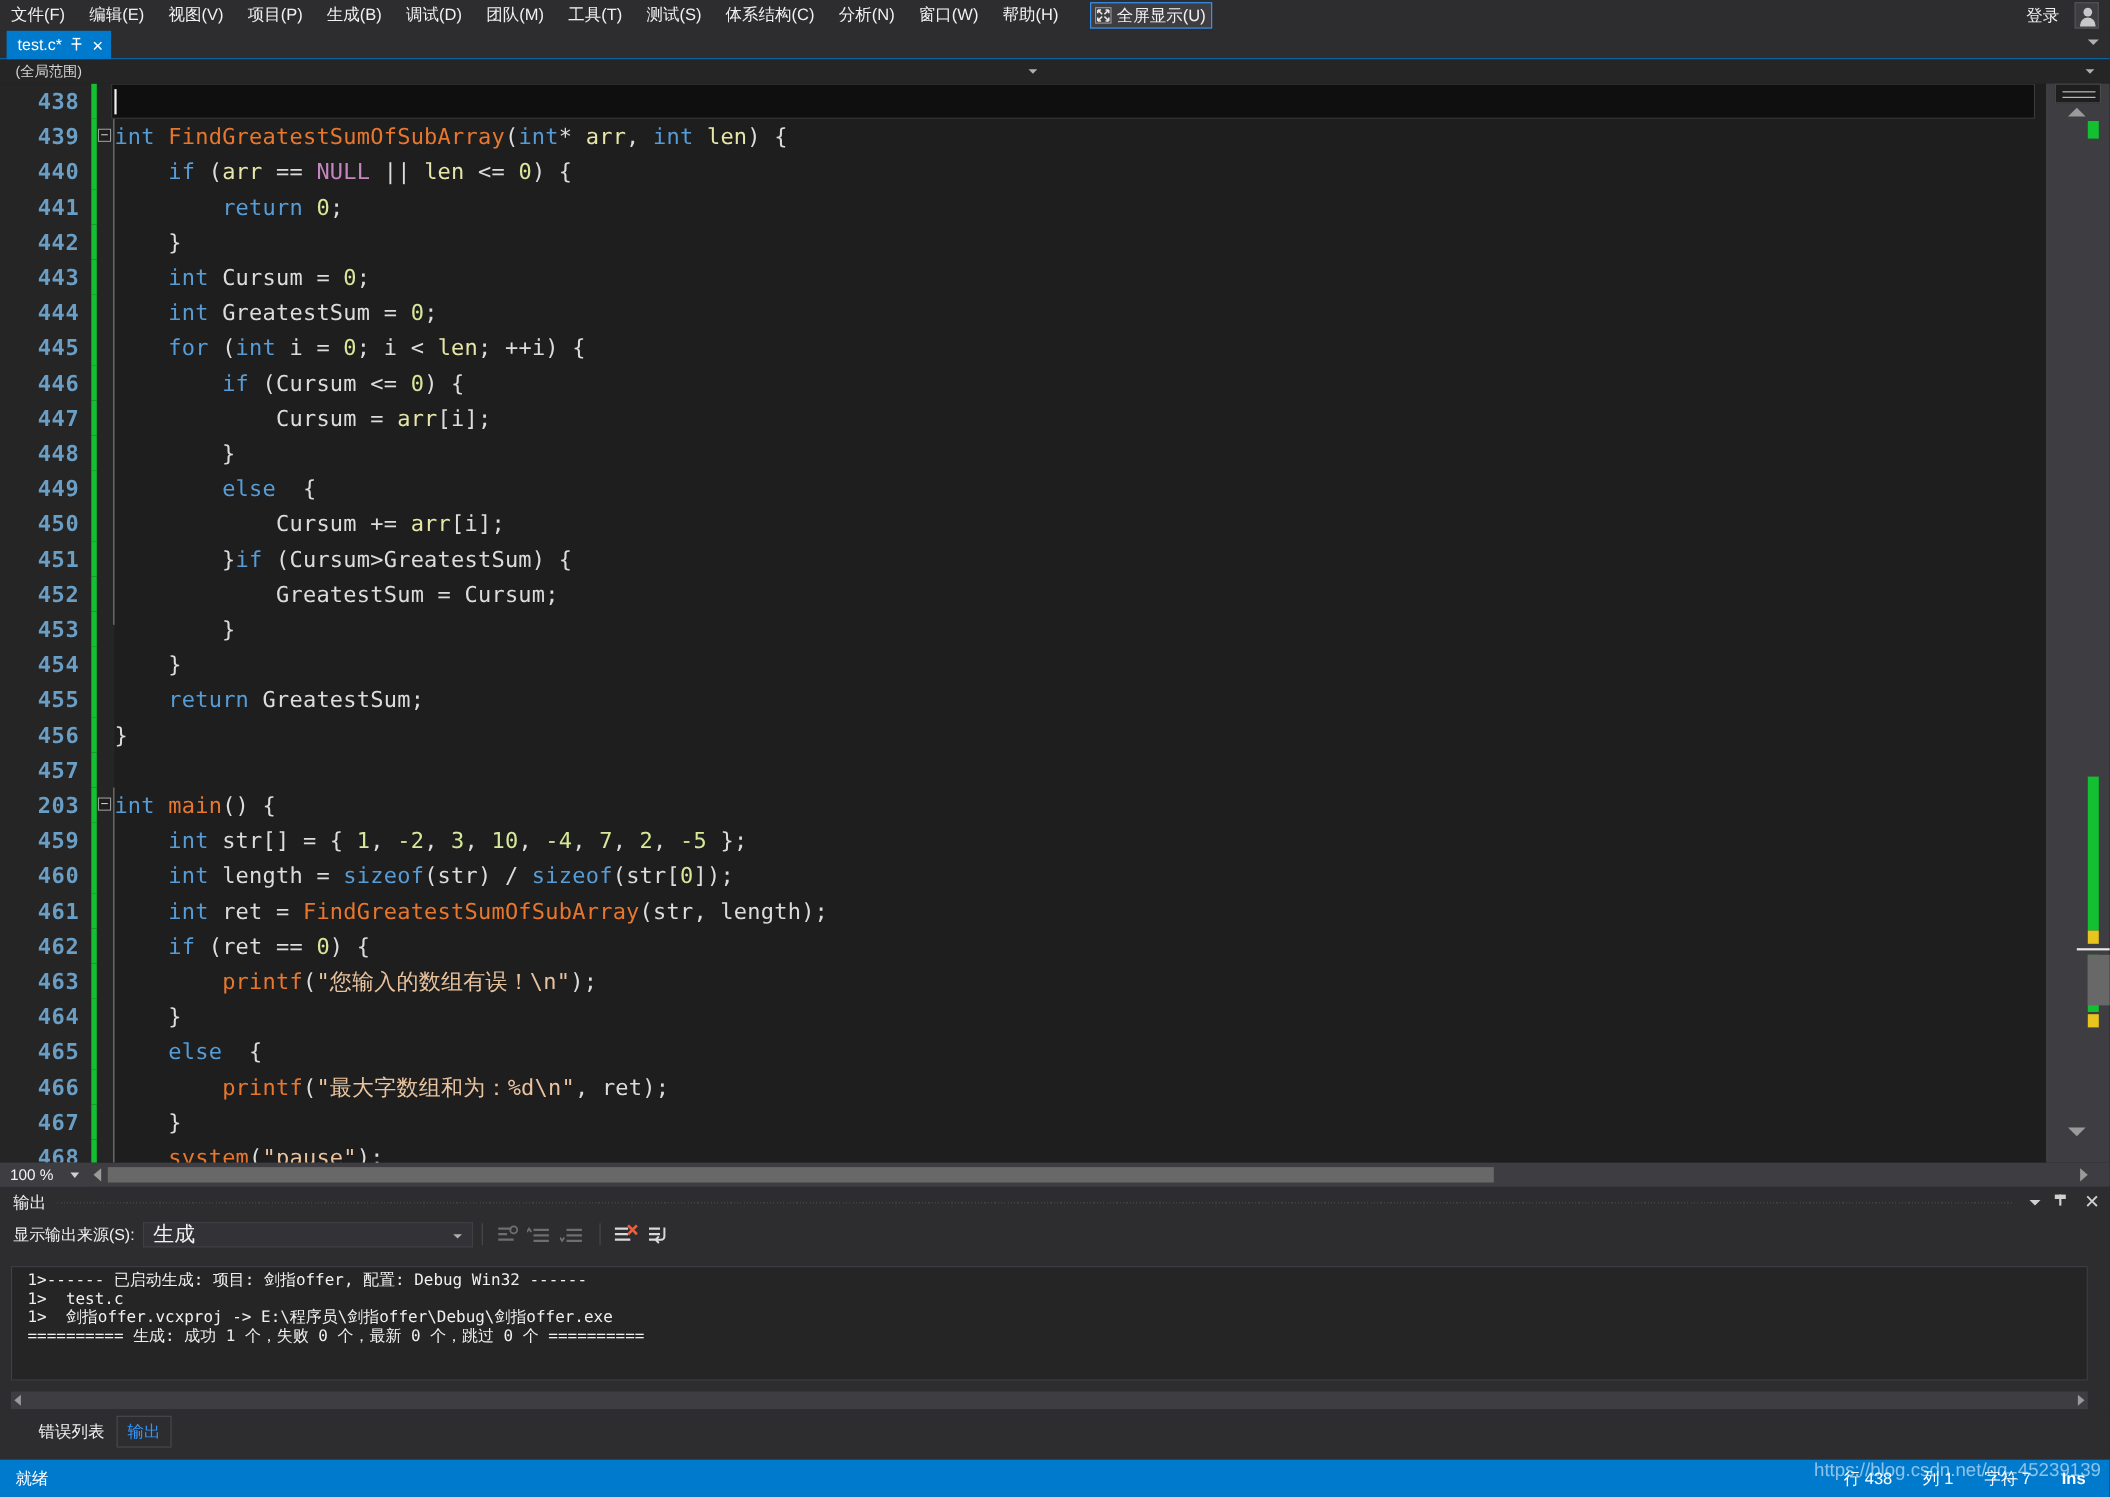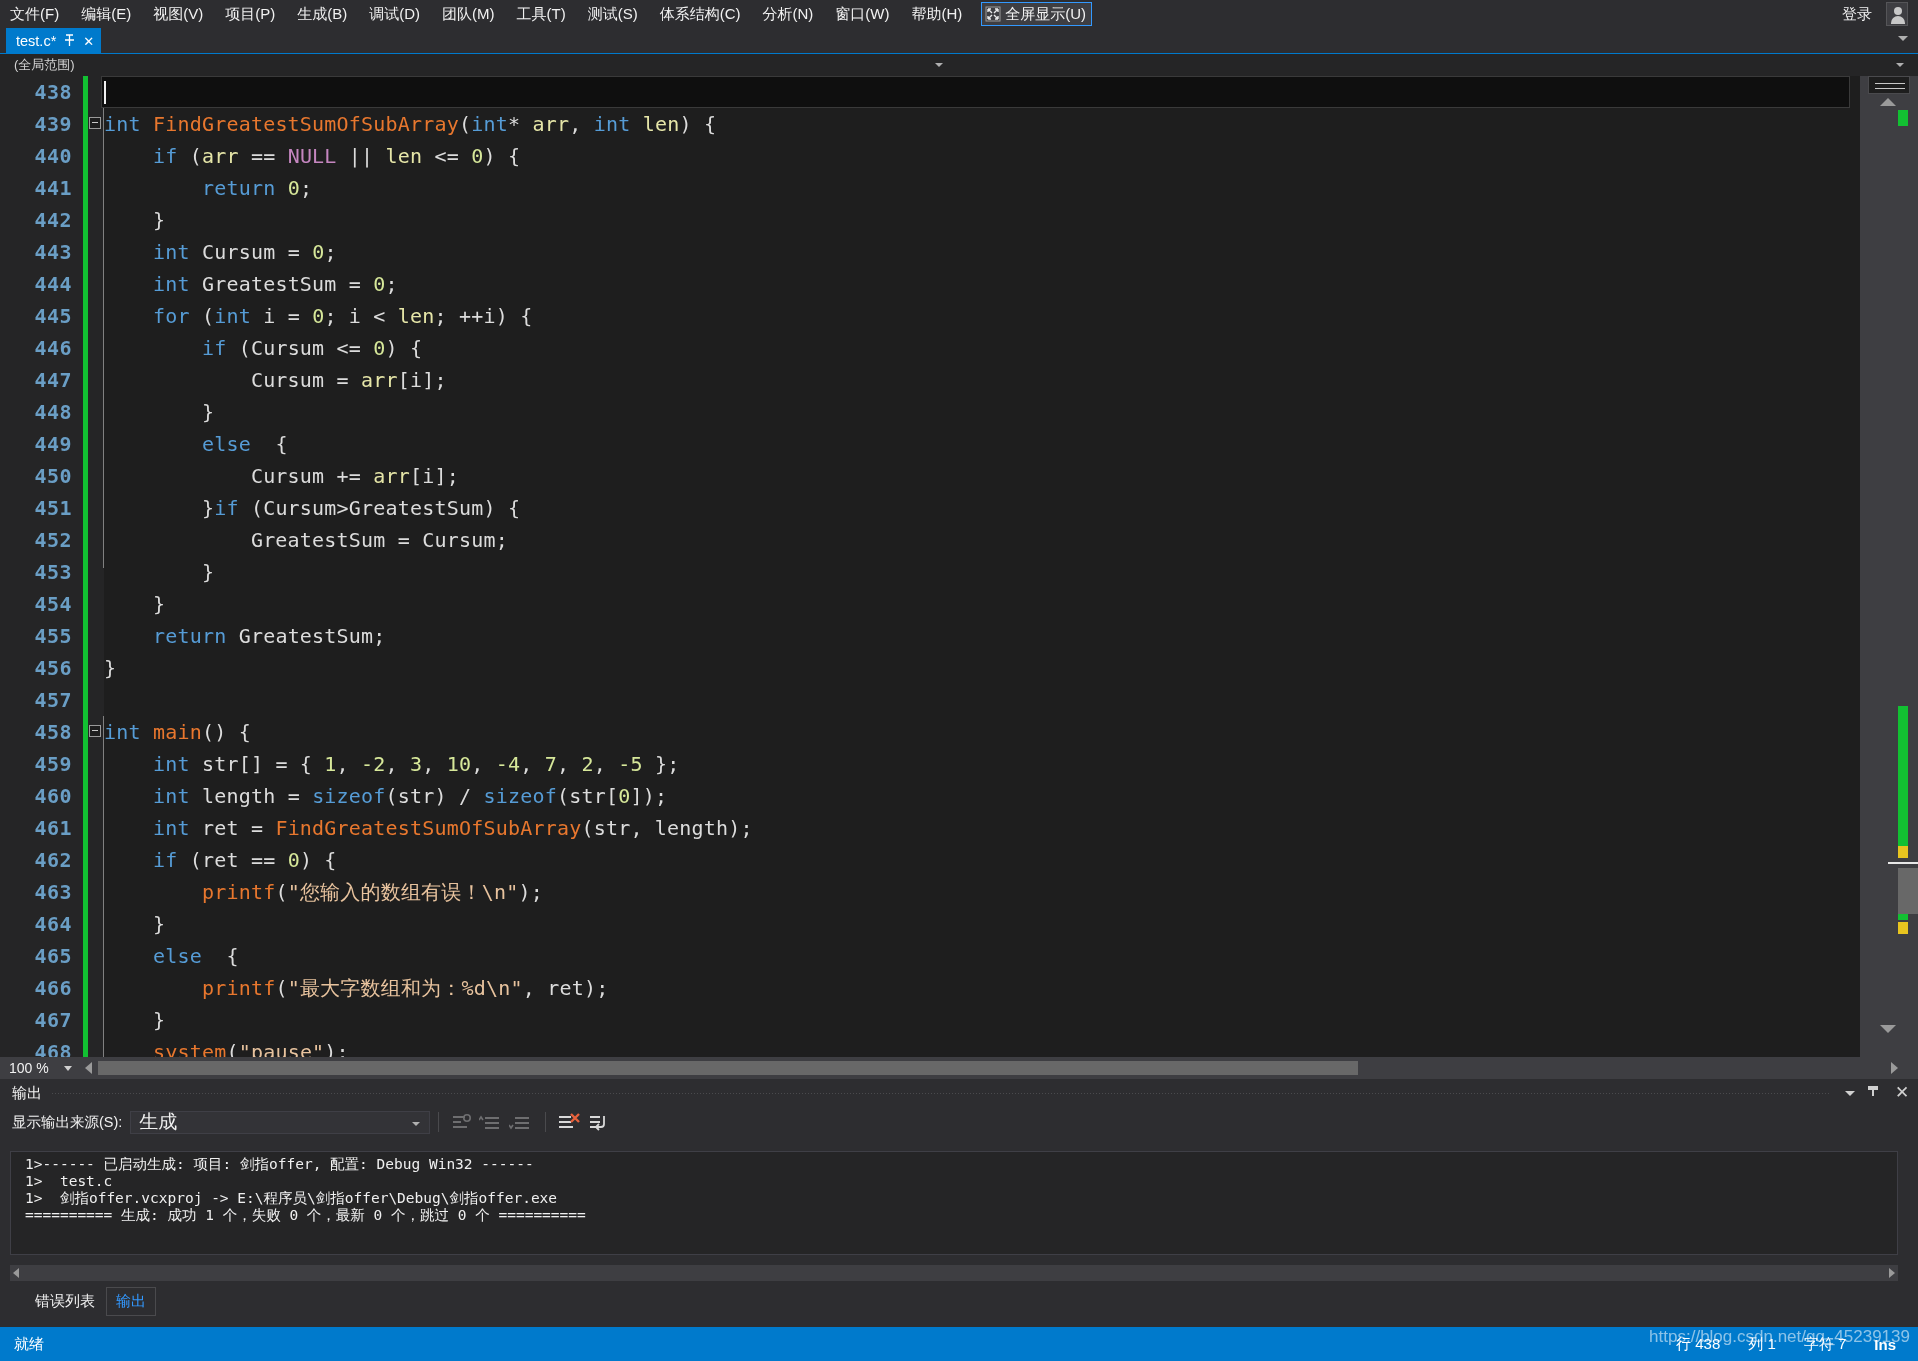--- a/index.html
+++ b/index.html
@@ -19,21 +19,21 @@
     border-bottom: none;
   }
   .menu-item {
     color: #F1F1F1; font-size: 15px; line-height: 28px;
     padding: 0 11px; white-space: nowrap; cursor: default;
   }
   .menu-item:first-child { padding-left: 10px; }
   .fullscreen-btn {
     display: flex; align-items: center; gap: 4px;
     border: 1px solid #3399FF; background: #3E3E42;
-    padding: 1px 5px 1px 3px; margin-left: 8px; height: 24px;
+    padding: 1px 5px 1px 3px; margin-left: 18px; height: 24px;
   }
   .fullscreen-btn .fs-label { color: #F1F1F1; font-size: 15px; }
   .fs-icon { width: 16px; height: 16px; position: relative; flex: none; }
   .menubar-right {
     margin-left: auto; display: flex; align-items: center; gap: 0;
     padding-right: 6px;
   }
   .login-label { color: #F1F1F1; font-size: 15px; padding: 0 14px; }
   .account-icon {
     width: 22px; height: 24px; background: #3E3E42;
@@ -490,21 +490,21 @@
           <span class="fold-col"></span>
           <span class="code-text"><span class="pln">}</span></span>
         </div>
         <div class="code-line">
           <span class="ln">457</span>
           <span class="change-bar"></span>
           <span class="fold-col"></span>
           <span class="code-text"></span>
         </div>
         <div class="code-line">
-          <span class="ln">458</span>
+          <span class="ln">203</span>
           <span class="change-bar"></span>
           <span class="fold-col">
             <span class="fold-box"></span>
           </span>
           <span class="code-text"><span class="kw">int </span><span class="fn">main</span><span class="pln">() {</span></span>
         </div>
         <div class="code-line">
           <span class="ln">459</span>
           <span class="change-bar"></span>
           <span class="fold-col"></span>

